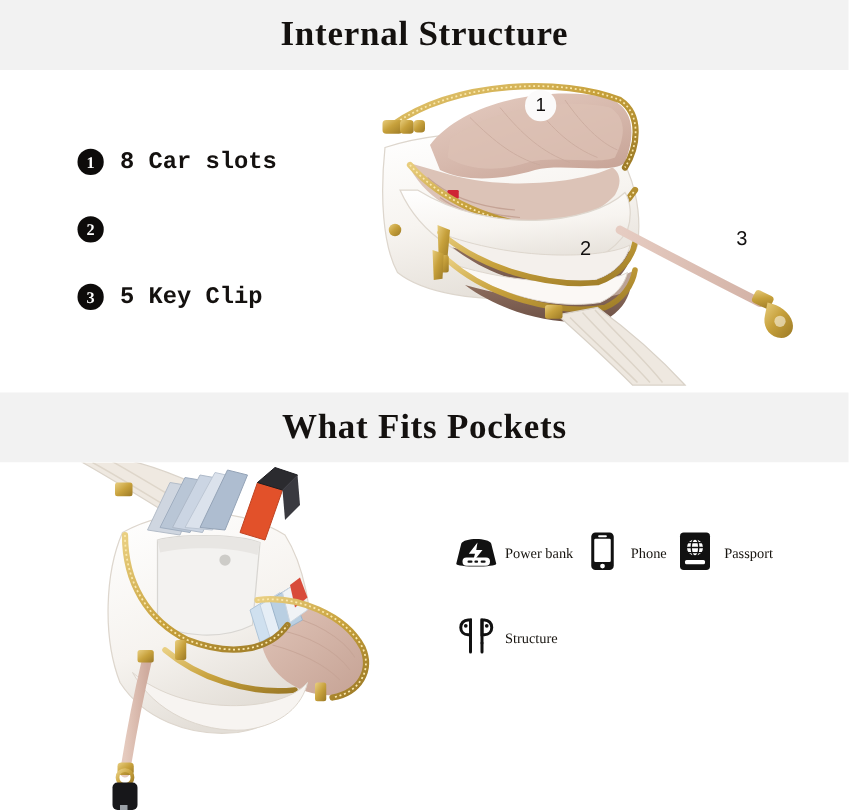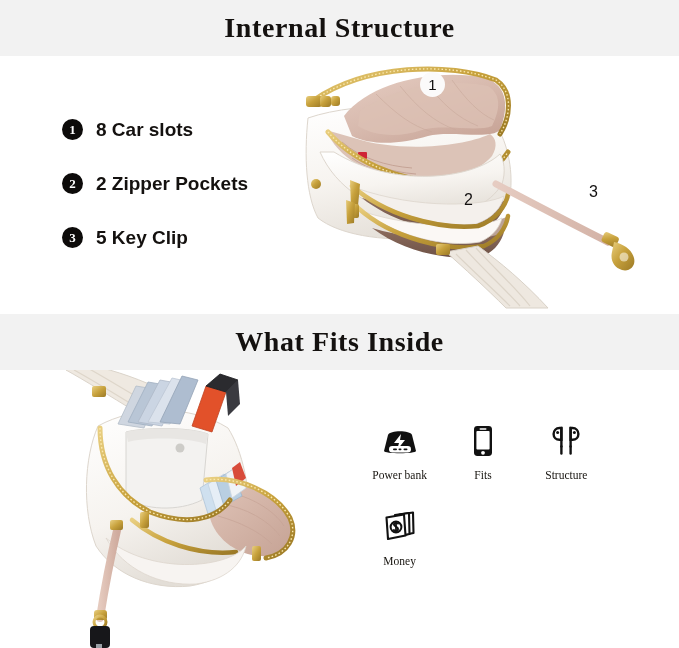--- a/index.html
+++ b/index.html
@@ -79,21 +79,21 @@
     font-size: 13px;
     font-weight: 700;
     display: flex;
     align-items: center;
     justify-content: center;
     flex: none;
     margin-right: 13px;
     line-height: 1;
   }
   .feature-text {
-    font-family: Liberation Sans, sans-serif;
+    font-family: Liberation Mono, monospace;
     font-size: 19px;
     font-weight: 700;
     color: #14110f;
     white-space: nowrap;
     line-height: 1;
   }
 
   
   .photo {
     position: absolute;
@@ -128,21 +128,21 @@
     top: 48px;
     left: 358px;
     width: 250px;
     display: grid;
     grid-template-columns: repeat(3, 1fr);
     grid-row-gap: 22px;
     grid-column-gap: 0px;
   }
   .icon-cell {
     display: flex;
-    flex-direction: column;
+    flex-direction: row;
     align-items: center;
     justify-content: flex-start;
   }
   .icon-glyph {
     width: 46px;
     height: 46px;
     display: flex;
     align-items: center;
     justify-content: center;
   }
@@ -193,21 +193,20 @@
 
   <div id="section-1">
 
     <ul class="feature-list">
       <li class="feature-item">
         <span class="bullet-num">1</span>
         <span class="feature-text">8 Car slots</span>
       </li>
       <li class="feature-item">
         <span class="bullet-num">2</span>
-        <span class="feature-text">2 Zipper Pockets</span>
       </li>
       <li class="feature-item">
         <span class="bullet-num">3</span>
         <span class="feature-text">5 Key Clip</span>
       </li>
     </ul>
 
     <div class="photo" id="bag-photo-top">
       <svg width="379" height="258" viewBox="0 0 379 258">
         <defs>
@@ -312,21 +311,21 @@
       </svg>
 
       
       <div class="callout-circle" style="left:120px; top:16px;">1</div>
       <div class="callout-plain" style="left:164px; top:136px;">2</div>
       <div class="callout-plain" style="left:289px; top:128px;">3</div>
     </div>
   </div>
 
   <div class="title-band" id="band-2">
-    <h1 class="section-title">What Fits Inside</h1>
+    <h1 class="section-title">What Fits Pockets</h1>
   </div>
 
   <div id="section-2">
 
     <div class="photo" id="bag-photo-bottom">
       <svg width="310" height="278" viewBox="0 0 310 278">
         <defs>
           <linearGradient id="leatherB" x1="0" y1="0" x2="0.4" y2="1">
             <stop offset="0%" stop-color="#ffffff"></stop>
             <stop offset="60%" stop-color="#f6f3ef"></stop>
@@ -429,55 +428,54 @@
 
       <div class="icon-cell">
         <span class="icon-glyph">
           <svg width="40" height="40" viewBox="0 0 40 40">
             <rect x="11" y="5" width="18" height="30" rx="3.4" fill="#111111"></rect>
             <rect x="13.4" y="10" width="13.2" height="18.5" rx="1" fill="#ffffff"></rect>
             <rect x="16.5" y="7.2" width="7" height="1.6" rx="0.8" fill="#ffffff"></rect>
             <circle cx="20" cy="31.8" r="1.9" fill="#ffffff"></circle>
           </svg>
         </span>
-        <span class="icon-label">Fits</span>
+        <span class="icon-label">Phone</span>
       </div>
 
+      <div class="icon-cell">
+        <span class="icon-glyph">
+          <svg width="40" height="40" viewBox="0 0 40 40">
+            <rect x="8" y="5" width="24" height="30" rx="3" fill="#111111"></rect>
+            <circle cx="20" cy="17" r="7" fill="#ffffff"></circle>
+            <circle cx="20" cy="17" r="7" fill="none" stroke="#111111" stroke-width="1.1"></circle>
+            <ellipse cx="20" cy="17" rx="3" ry="7" fill="none" stroke="#111111" stroke-width="1.1"></ellipse>
+            <line x1="13" y1="17" x2="27" y2="17" stroke="#111111" stroke-width="1.1"></line>
+            <line x1="14.2" y1="13" x2="25.8" y2="13" stroke="#111111" stroke-width="1"></line>
+            <line x1="14.2" y1="21" x2="25.8" y2="21" stroke="#111111" stroke-width="1"></line>
+            <rect x="12" y="27" width="16" height="3.4" rx="1.2" fill="#ffffff"></rect>
+          </svg>
+        </span>
+        <span class="icon-label">Passport</span>
+      </div>
 
       <div class="icon-cell">
         <span class="icon-glyph">
           <svg width="40" height="40" viewBox="0 0 40 40">
             <g fill="none" stroke="#111111" stroke-width="2.4">
               <path d="M13.5 7 C10 7 7.6 9.6 7.6 13 C7.6 16.4 10 18.8 13.5 18.8 L15.4 18.8 L15.4 7 Z"></path>
               <path d="M26.5 7 C30 7 32.4 9.6 32.4 13 C32.4 16.4 30 18.8 26.5 18.8 L24.6 18.8 L24.6 7 Z"></path>
               <path d="M15.4 7 L15.4 18.8 L15.4 25.4" stroke-linecap="round"></path>
               <path d="M24.6 7 L24.6 18.8 L24.6 25.4" stroke-linecap="round"></path>
               <path d="M15.4 25.4 L15.4 32.5" stroke-linecap="round"></path>
               <path d="M24.6 25.4 L24.6 32.5" stroke-linecap="round"></path>
             </g>
             <circle cx="11.6" cy="11.6" r="1.5" fill="#111111"></circle>
             <circle cx="28.4" cy="11.6" r="1.5" fill="#111111"></circle>
           </svg>
         </span>
         <span class="icon-label">Structure</span>
       </div>
 
 
-      <div class="icon-cell">
-        <span class="icon-glyph">
-          <svg width="40" height="40" viewBox="0 0 40 40">
-            <g fill="#ffffff" stroke="#111111" stroke-width="2.1" stroke-linejoin="round">
-              <path d="M19.5 7.5 L33 5.5 L33.5 26 L21 28.5 Z"></path>
-              <path d="M15 8 L29 6 L29.5 27 L16 29.5 Z"></path>
-              <path d="M6.5 10.5 L24 7.5 L25.5 28.5 L8 32 Z"></path>
-            </g>
-            <circle cx="16" cy="20" r="5.4" fill="none" stroke="#111111" stroke-width="2"></circle>
-            <path d="M18 16.6 C16.5 15.4 13.9 15.6 13.9 17.6 C13.9 19.6 18.1 19.7 18.1 21.9
-                     C18.1 24 15.4 24.4 13.8 23.1" fill="none" stroke="#111111" stroke-width="1.9" stroke-linecap="round"></path>
-            <line x1="16" y1="14.4" x2="16" y2="25.6" stroke="#111111" stroke-width="1.8"></line>
-          </svg>
-        </span>
-        <span class="icon-label">Money</span>
-      </div>
 
     </div>
   </div>
 </div>
 
 </body></html>

